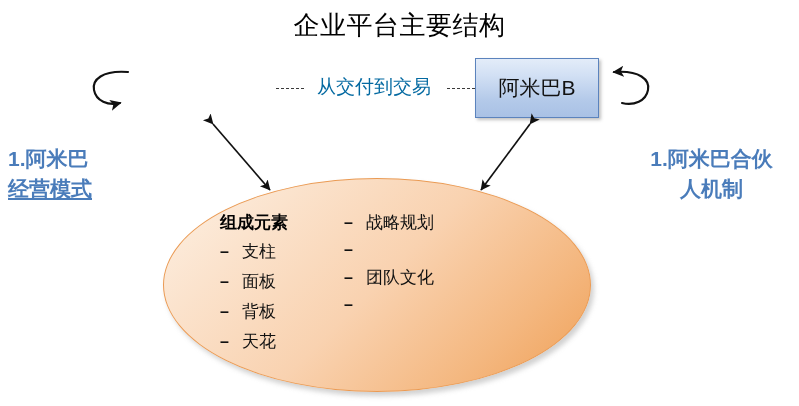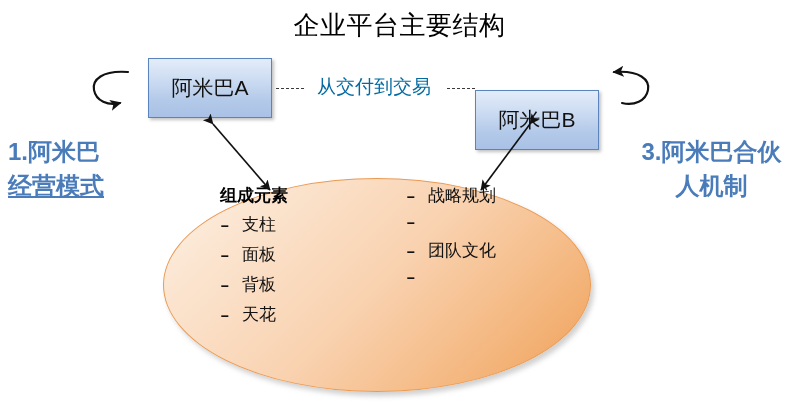--- a/index.html
+++ b/index.html
@@ -45,21 +45,21 @@
                 #a9c1e5 100%);
     box-shadow: 2px 2px 3px rgba(120,120,120,0.45);
     display: flex;
     align-items: center;
     justify-content: center;
     font-size: 21px;
     color: #111111;
     white-space: nowrap;
   }
   #box-a { left: 148px; top: 58px; }
-  #box-b { left: 475px; top: 58px; margin-top: 32px; }
+  #box-b { left: 475px; top: 58px; }
 
   
   .dashed-line {
     position: absolute;
     top: 88px;
     height: 0;
     border-top: 1px dashed #3a3a3a;
   }
   #dash-left  { left: 276px; width: 28px; }
   #dash-right { left: 447px; width: 28px; }
@@ -70,25 +70,26 @@
     width: 172px;
     text-align: center;
     font-size: 19px;
     color: #0369a1;
     white-space: nowrap;
   }
 
   
   .side-label {
     position: absolute;
-    font-size: 24px;
+    font-size: 21px;
     font-weight: bold;
     color: #4a7cba;
     line-height: 1.42;
     white-space: nowrap;
+    margin-top: 9px;
   }
   #label-left  { left: 8px;  top: 135px; text-align: left; }
   #label-right { left: 629px; top: 135px; width: 165px; text-align: center; }
   .side-label .line2 { display: block; }
   #label-left .line2 { text-align: left; text-decoration: underline; }
 
   
   .ellipse {
     position: absolute;
     left: 163px;
@@ -104,25 +105,23 @@
                 #f9d2b0 50%,
                 #f4b77f 78%,
                 #ef9f55 100%);
     box-shadow: 3px 4px 5px rgba(140,140,140,0.40);
   }
 
   
   .ell-cols {
     position: absolute;
     left: 220px;
-    top: 184px;
+    top: 211px;
     width: 340px;
     display: flex;
-    gap: 62px;
-    font-family: Liberation Mono, monospace;
   }
   .ell-col { width: 124px; }
   .col-head {
     font-size: 17px;
     font-weight: bold;
     color: #000000;
     margin-bottom: 6px;
     white-space: nowrap;
   }
   .col-item {
@@ -150,39 +149,36 @@
     pointer-events: none;
   }
 </style>
 </head>
 <body>
 
 <div id="canvas">
 
   <div class="title">企业平台主要结构</div>
 
-  <div class="amoeba-box" id="box-a">
-    <span>阿米巴A</span>
-  </div>
 
   <div class="amoeba-box" id="box-b">
     <span>阿米巴B</span>
   </div>
 
   <div class="dashed-line" id="dash-left"></div>
   <div class="dashed-line" id="dash-right"></div>
   <div class="dash-label">从交付到交易</div>
 
   <div class="side-label" id="label-left">
     <span>1.阿米巴</span>
     <span class="line2">经营模式</span>
   </div>
 
   <div class="side-label" id="label-right">
-    <span>3.阿米巴合伙</span>
+    <span>1.阿米巴合伙</span>
     <span class="line2">人机制</span>
   </div>
 
   <div class="ellipse"></div>
 
   <div class="ell-cols">
 
     <div class="ell-col">
       <div class="col-head">组成元素</div>
       <div class="col-item">

